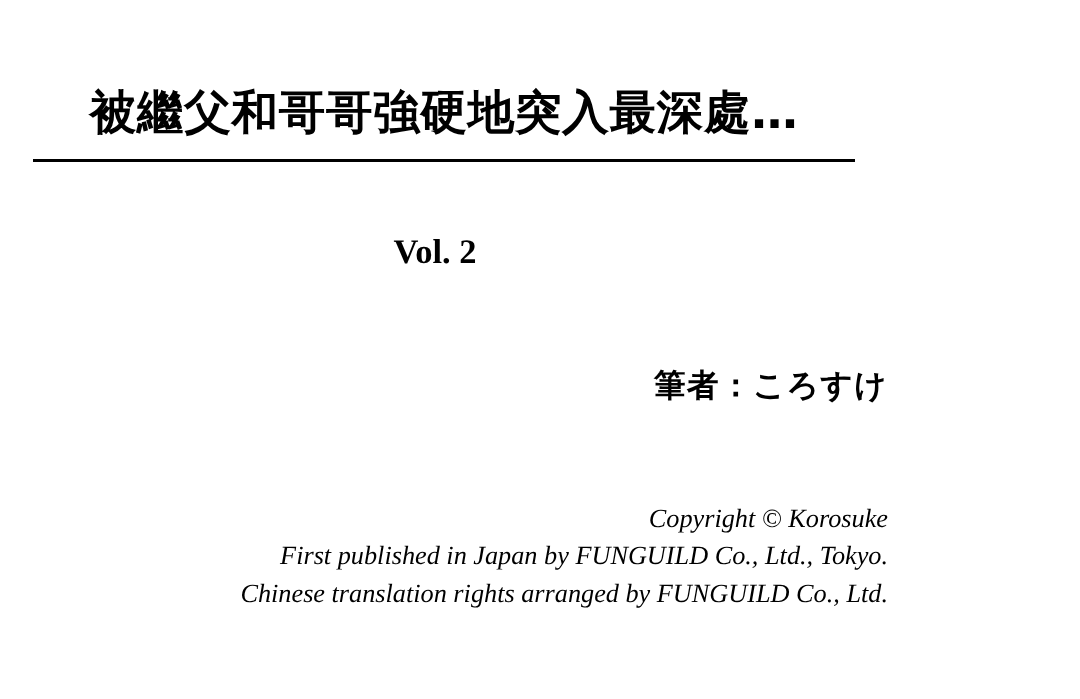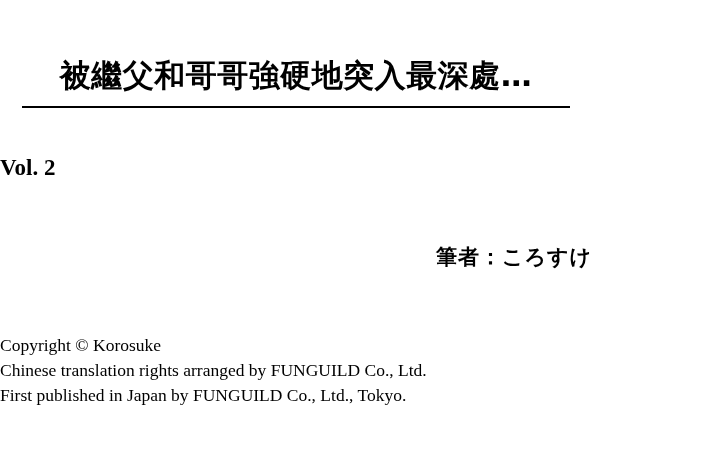--- a/index.html
+++ b/index.html
@@ -41,20 +41,21 @@
     width: 548px;
     margin: 14px auto 0 auto;
     border: none;
     border-top: 2px solid #000000;
   }
   .volume-block {
     position: absolute;
     left: 0;
     right: 12px;
     top: 155px;
+    text-align: center;
   }
   .volume-text {
     font-family: "Liberation Serif", serif;
     font-size: 23px;
     font-weight: bold;
     color: #000000;
   }
   .author-block {
     position: absolute;
     left: 0;
@@ -67,21 +68,22 @@
     font-size: 21px;
     font-weight: bold;
     letter-spacing: 1px;
     color: #000000;
   }
   .colophon-block {
     position: absolute;
     left: 0;
     right: 0;
     top: 333px;
-    text-align: left;
+    text-align: right;
+    font-style: italic;
   }
   .colophon-line {
     font-family: "Liberation Serif", serif;
     font-size: 17.5px;
     line-height: 1.42;
     color: #000000;
     white-space: nowrap;
   }
 </style>
 </head>
@@ -97,17 +99,17 @@
   <div class="volume-block">
     <span class="volume-text">Vol. 2</span>
   </div>
 
   <div class="author-block">
     <span class="author-text">筆者：ころすけ</span>
   </div>
 
   <div class="colophon-block">
     <div class="colophon-line">Copyright © Korosuke</div>
+    <div class="colophon-line">First published in Japan by FUNGUILD Co., Ltd., Tokyo.</div>
     <div class="colophon-line">Chinese translation rights arranged by FUNGUILD Co., Ltd.</div>
-    <div class="colophon-line">First published in Japan by FUNGUILD Co., Ltd., Tokyo.</div>
   </div>
 
 </div>
 
 </body></html>

